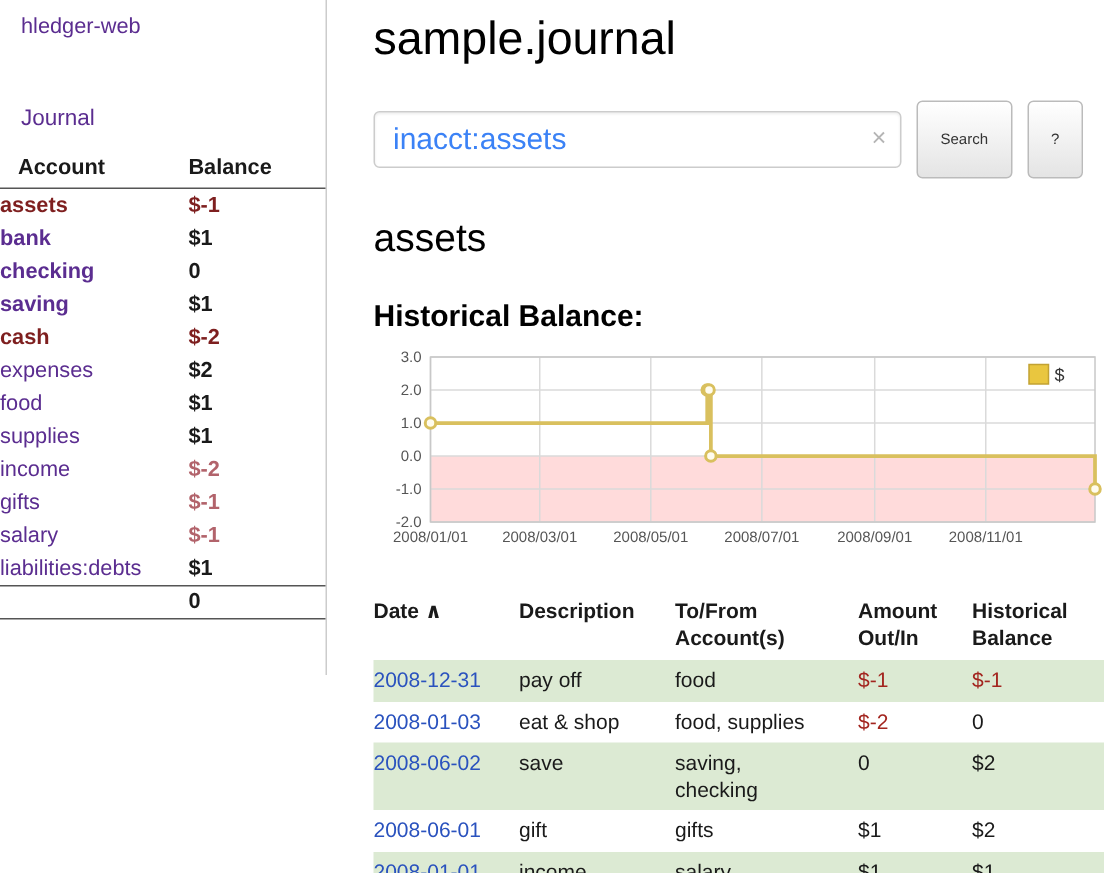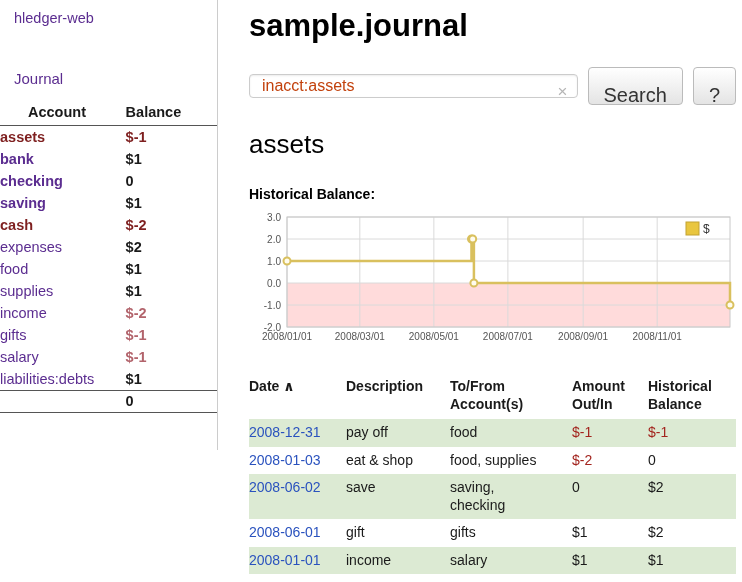--- a/index.html
+++ b/index.html
@@ -10,53 +10,53 @@
     font-family:"Liberation Sans","DejaVu Sans",sans-serif;font-size:14px;
   }
   a{text-decoration:none;cursor:pointer}
 
   
   .sidebar{position:absolute;left:0;top:0;width:218px;height:450px;border-right:1px solid #ccc;padding-top:10px}
   .brand{display:block;padding-left:14px;color:var(--link-purple);font-size:14.5px}
   .journal{display:block;margin-top:44px;padding-left:14px;color:var(--link-purple);font-size:15px}
   table.accounts{width:100%;border-collapse:collapse;margin-top:17px;font-size:14.5px}
   table.accounts th{font-weight:bold;padding:0 0 5px 0;border-bottom:1px solid #555;text-align:left}
-  table.accounts th.al{padding-left:28px}
+  table.accounts th.al{padding-left:12px}
   table.accounts th.ar,table.accounts td.ar{padding-right:13px}
   table.accounts td{padding:0;line-height:22px}
   td.ind0{padding-left:14px}
   td.ind1{padding-left:28px}
   td.ind2{padding-left:42px}
   td.bal{font-weight:bold}
   tr.total td{border-top:1px solid #555;border-bottom:1px solid #555;font-weight:bold;line-height:21px}
   .tone-purple{color:var(--link-purple)}
   .tone-maroon{color:var(--negative-maroon)}
   .tone-rose{color:var(--negative-rose)}
   .tone-black{color:#1a1a1a}
   .tone-red{color:var(--negative-red)}
   .strong{font-weight:bold}
 
   
   .main{position:absolute;left:232px;top:0;width:510px;padding:0 6px 0 17px}
-  h1.title{margin:8px 0 0;font-size:31px;font-weight:700;color:#000}
+  h1.title{margin:8px 0 0;font-size:31px;font-weight:400;color:#000}
   .searchrow{display:flex;align-items:center;gap:10px;margin-top:23px}
   .searchwrap{position:relative;width:352px}
   .searchwrap input{
-    width:100%;height:24px;padding:8px 30px 8px 12px;font-size:16px;color:#c2410c;
+    width:100%;height:38px;padding:8px 30px 8px 12px;font-size:20px;color:#3b82f6;
     border:1px solid #ccc;border-radius:4px;box-shadow:inset 0 1px 2px rgba(0,0,0,.08);
     font-family:inherit;outline:none;
   }
   .clear{position:absolute;right:10px;top:8px;color:#b5b5b5;font-size:17px;line-height:20px;cursor:pointer}
   .btn{
-    height:38px;padding:16px 15px;font-size:20px;color:#333;
+    height:52px;padding:16px 15px;font-size:10px;color:#333;
     background:linear-gradient(#ffffff,#e4e4e4);border:1px solid #bbb;border-radius:4px;
     font-family:inherit;cursor:pointer;
   }
   h2.acct{margin:24px 0 0;font-size:26px;font-weight:400;color:#000}
-  .chartlabel{margin-top:26px;font-weight:bold;font-size:14px;color:#000}
+  .chartlabel{margin-top:26px;font-weight:bold;font-size:20px;color:#000}
   #chart{margin-top:5px;display:block}
   .tick{font-size:10px;fill:#555}
   .legendtext{font-size:12px;fill:#333}
 
   table.register{width:100%;border-collapse:collapse;margin-top:26px;font-size:14px;table-layout:fixed}
   table.register th{font-weight:bold;vertical-align:top;padding:2px 0 6px;text-align:left;line-height:1.3}
   table.register th.ar,table.register td.ar{}
   table.register td{padding:5px 2px 5px 0;vertical-align:top;line-height:1.25}
   td.accts{white-space:pre-line}
   tr.odd{background:var(--row-green)}

